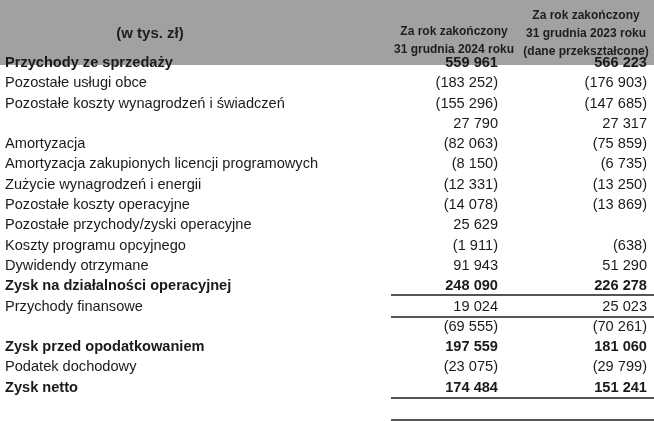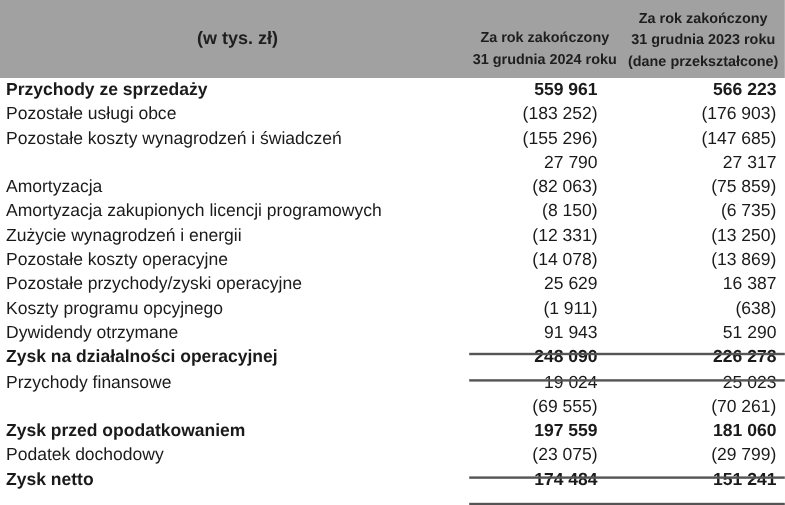--- a/index.html
+++ b/index.html
@@ -1,27 +1,27 @@
 <!DOCTYPE html>
 <html><head>
 <meta charset="utf-8">
 <style>
   html, body { margin:0; padding:0; background:#ffffff; }
   body { width:654px; height:421px; overflow:hidden; position:relative;
          font-family:"Liberation Sans", sans-serif; color:#1a1a1a; }
   .header { position:absolute; left:0; top:0; width:654px; height:65px; background:#a1a1a1; }
   .hdr-unit { position:absolute; left:0; top:0; width:300px; height:65px;
               display:flex; align-items:center; justify-content:center;
-              font-size:15px; font-weight:bold; color:#1e1e1e;margin-left:48px; }
+              font-size:15px; font-weight:bold; color:#1e1e1e; }
   .hdr-col { position:absolute; top:0; height:65px; display:flex; flex-direction:column;
              justify-content:center; align-items:center; text-align:center;
              font-size:12px; font-weight:bold; line-height:18px; color:#1e1e1e; }
   .hdr-col1 { left:390px; width:128px; top:7px; }
   .hdr-col2 { left:518px; width:136px; }
-  .rows { position:absolute; left:0; top:65px; width:520px; }
+  .rows { position:absolute; left:0; top:52px; width:520px; }
   .row { position:relative; height:20.3px; font-size:14.6px; line-height:20.3px; }
   .row .label { position:absolute; left:5px; white-space:nowrap; }
   .row .v1 { position:absolute; right:558px; right:auto; left:392px; width:106px; text-align:right; }
   .row .v2 { position:absolute; left:530px; width:117px; text-align:right; }
   .row.bold { font-weight:bold; }
   .rule { position:absolute; left:391px; width:263px; height:2px; background:#555; }
 </style>
 </head>
 <body>
 
@@ -74,21 +74,20 @@
       <span class="v2">(13 250)</span>
     </div>
     <div class="row">
       <span class="label">Pozostałe koszty operacyjne</span>
       <span class="v1">(14 078)</span>
       <span class="v2">(13 869)</span>
     </div>
     <div class="row">
       <span class="label">Pozostałe przychody/zyski operacyjne</span>
       <span class="v1">25 629</span>
-      <span class="v2">16 387</span>
     </div>
     <div class="row">
       <span class="label">Koszty programu opcyjnego</span>
       <span class="v1">(1 911)</span>
       <span class="v2">(638)</span>
     </div>
     <div class="row">
       <span class="label">Dywidendy otrzymane</span>
       <span class="v1">91 943</span>
       <span class="v2">51 290</span>

